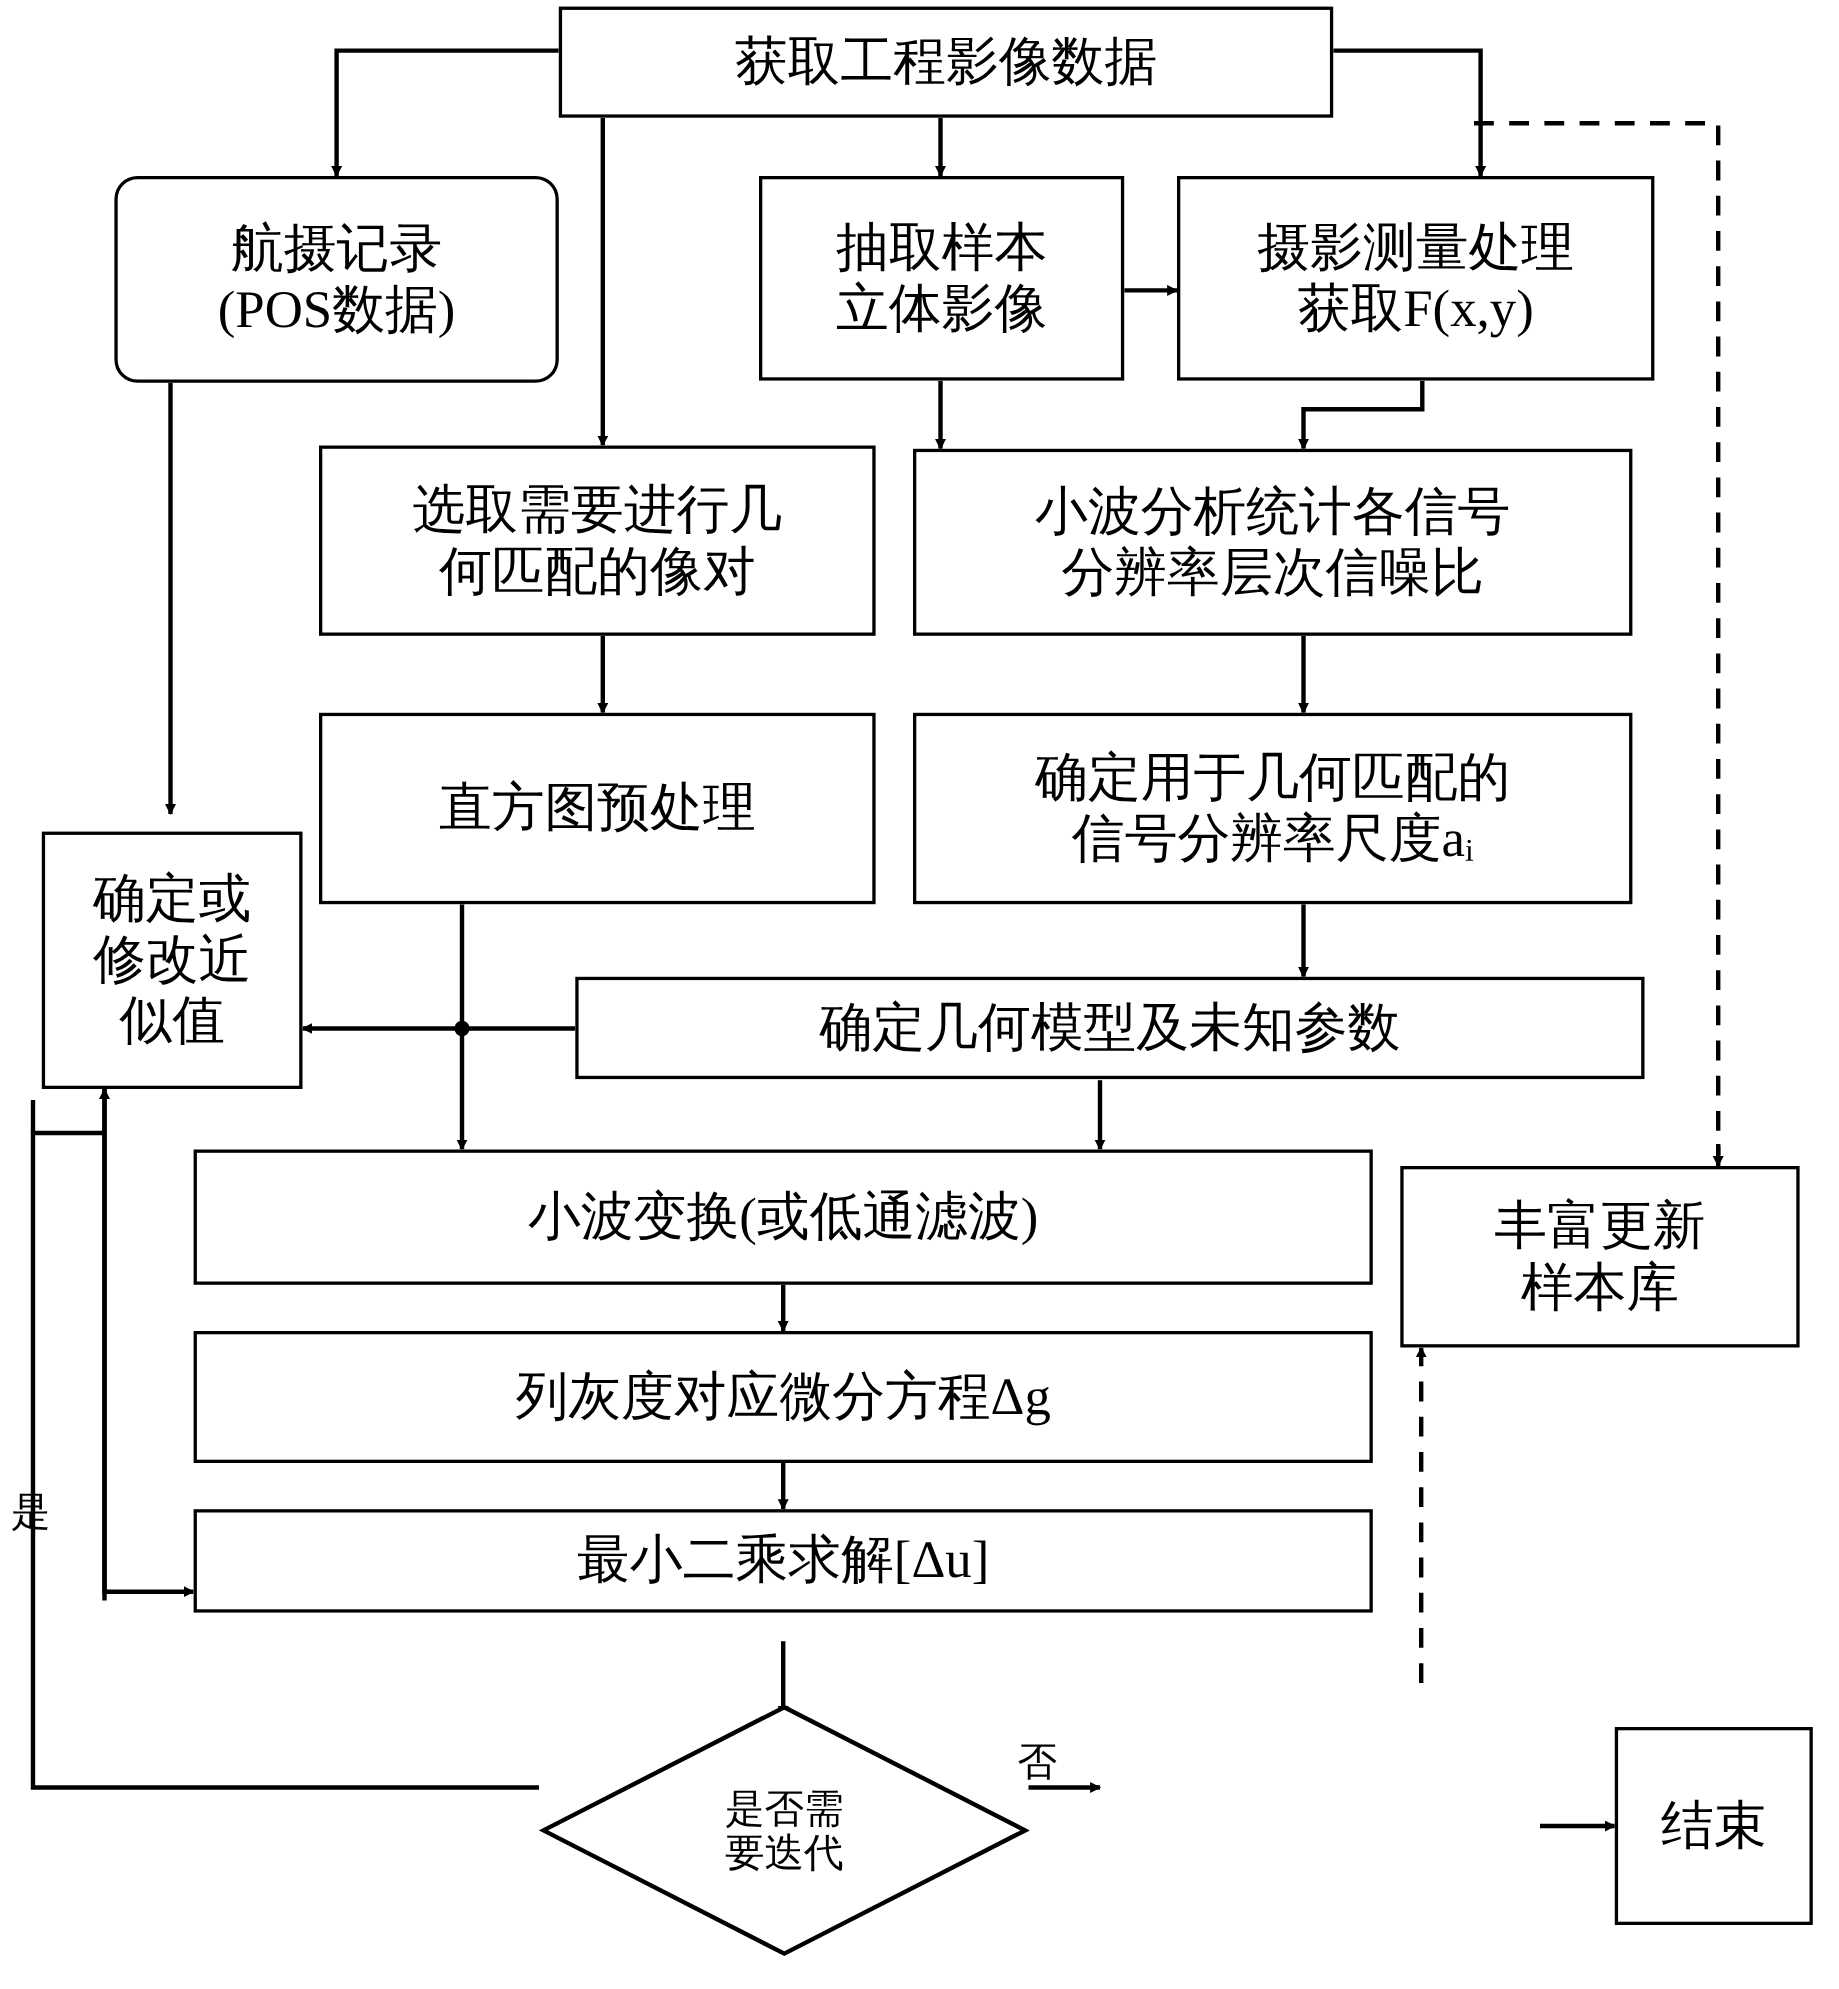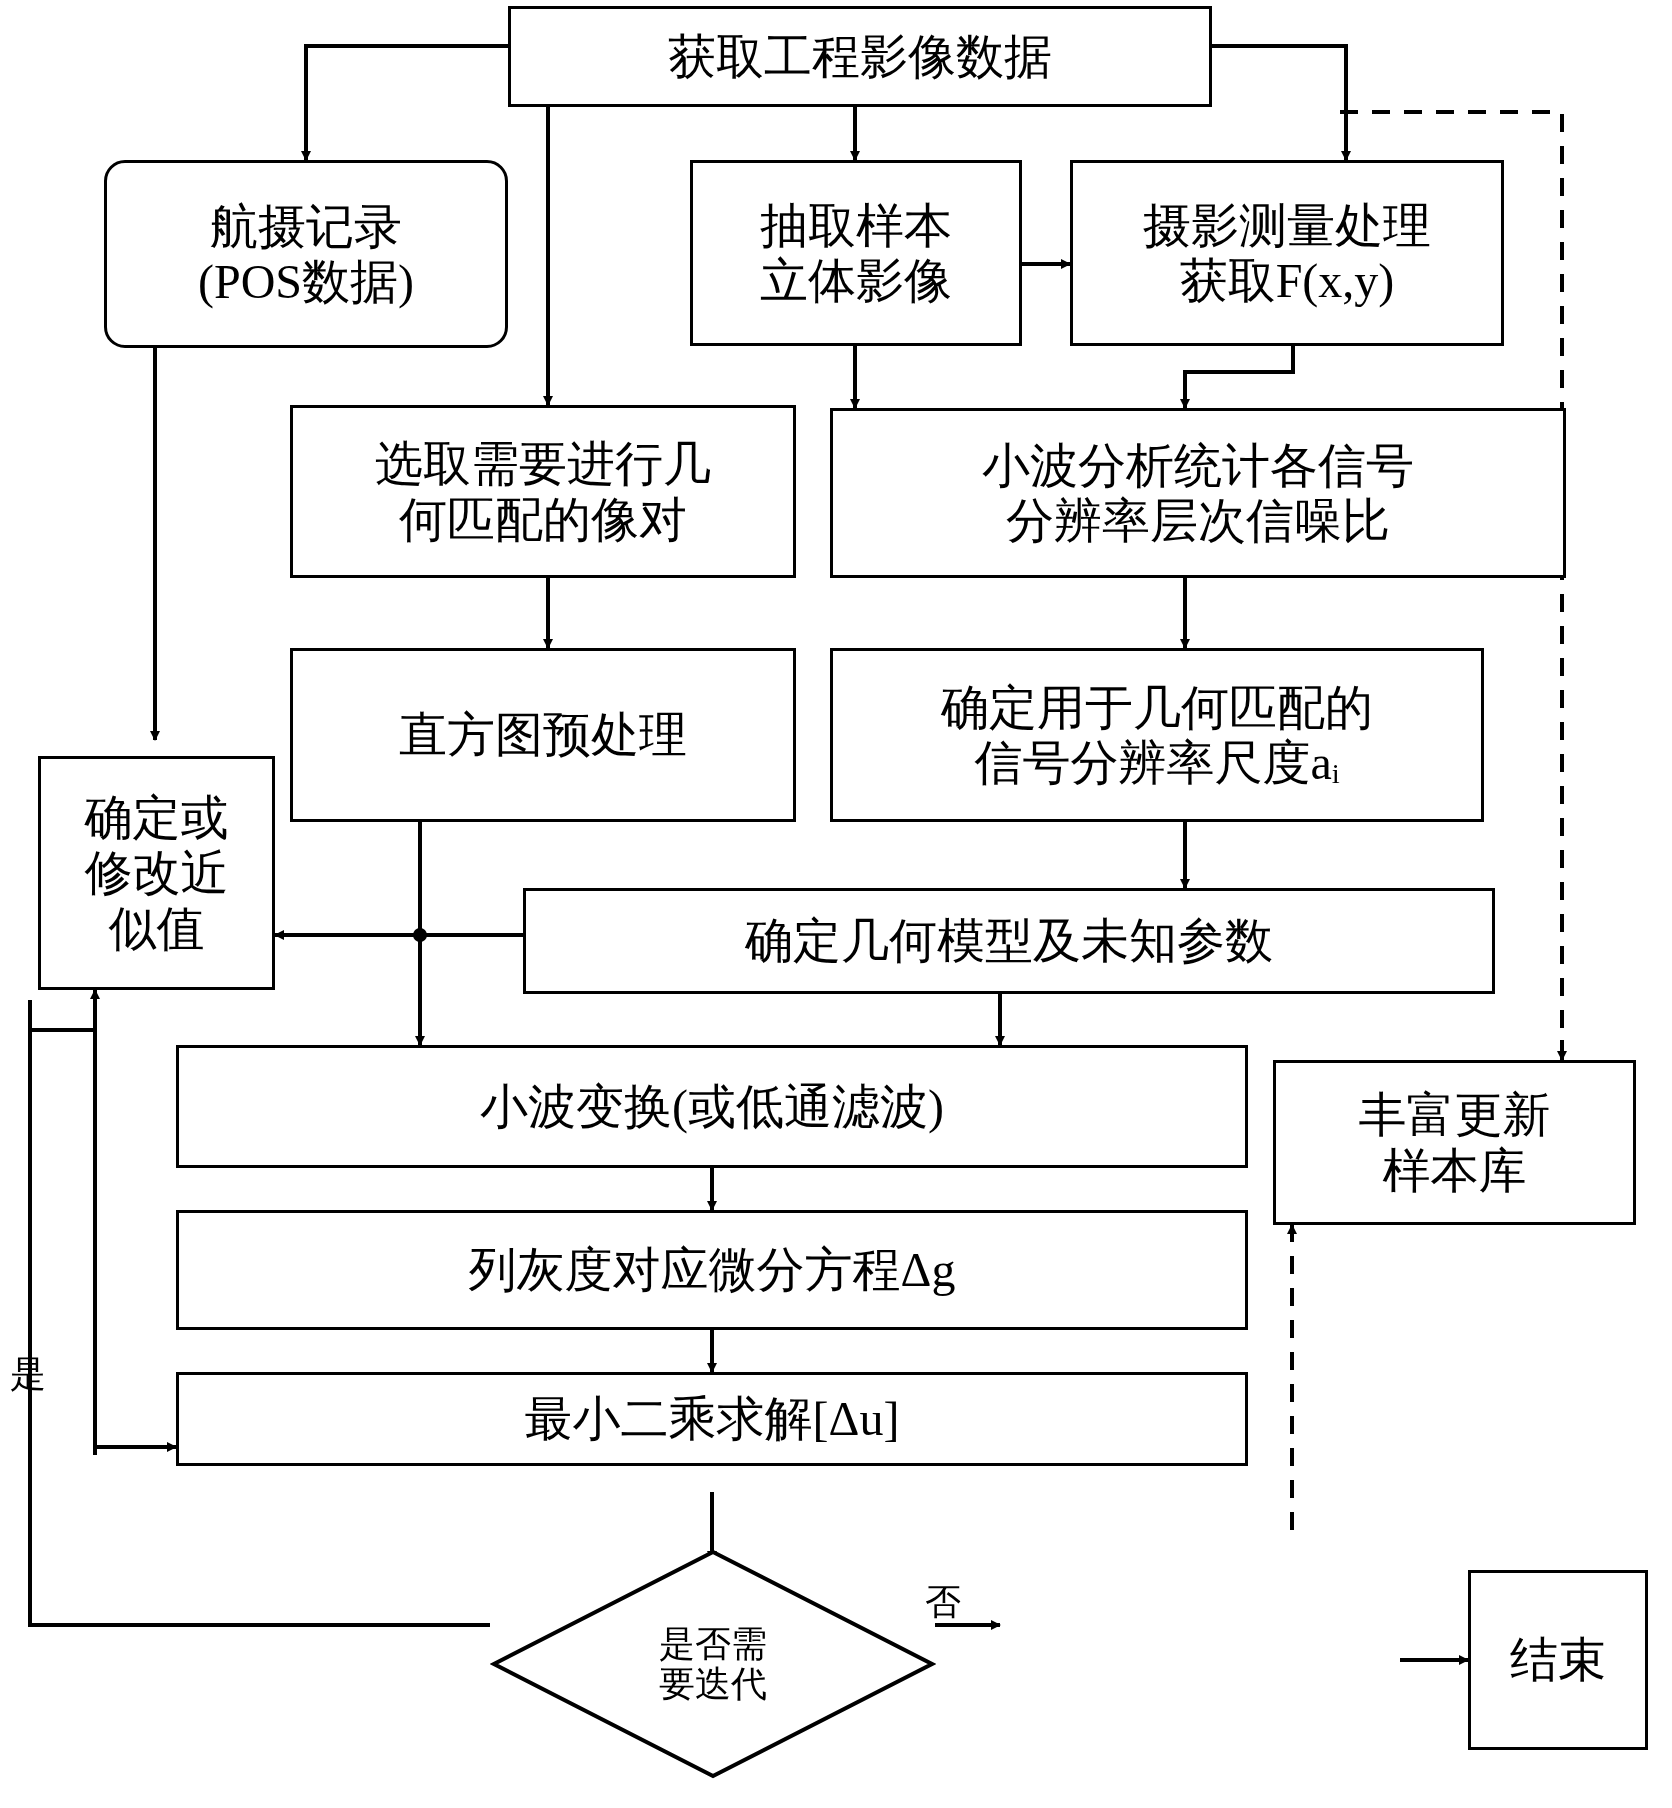--- a/index.html
+++ b/index.html
@@ -161,41 +161,41 @@
   <div class="node f34" style="left:1070px; top:160px; width:434px; height:186px;">
     <span class="txt">摄影测量处理
 获取F(x,y)</span>
   </div>
 
   <div class="node f34" style="left:290px; top:405px; width:506px; height:173px;">
     <span class="txt">选取需要进行几
 何匹配的像对</span>
   </div>
 
-  <div class="node f34" style="left:830px; top:408px; width:736px; height:170px;">
+  <div class="node f34" style="left:830px; top:408px; width:654px; height:170px;">
     <span class="txt">小波分析统计各信号
 分辨率层次信噪比</span>
   </div>
 
   <div class="node f34" style="left:290px; top:648px; width:506px; height:174px;">
     <span class="txt">直方图预处理</span>
   </div>
 
   <div class="node f34" style="left:830px; top:648px; width:654px; height:174px;">
     <span class="txt">确定用于几何匹配的
 信号分辨率尺度aᵢ</span>
   </div>
 
   <div class="node f34" style="left:38px; top:756px; width:237px; height:234px;">
     <span class="txt">确定或
 修改近
 似值</span>
   </div>
 
-  <div class="node f34" style="left:523px; top:888px; width:972px; height:106px;">
+  <div class="node f34" style="left:523px; top:888px; width:972px; height:93px;">
     <span class="txt">确定几何模型及未知参数</span>
   </div>
 
   <div class="node f34" style="left:176px; top:1045px; width:1072px; height:123px;">
     <span class="txt">小波变换(或低通滤波)</span>
   </div>
 
   <div class="node f34" style="left:1273px; top:1060px; width:363px; height:165px;">
     <span class="txt">丰富更新
 样本库</span>

